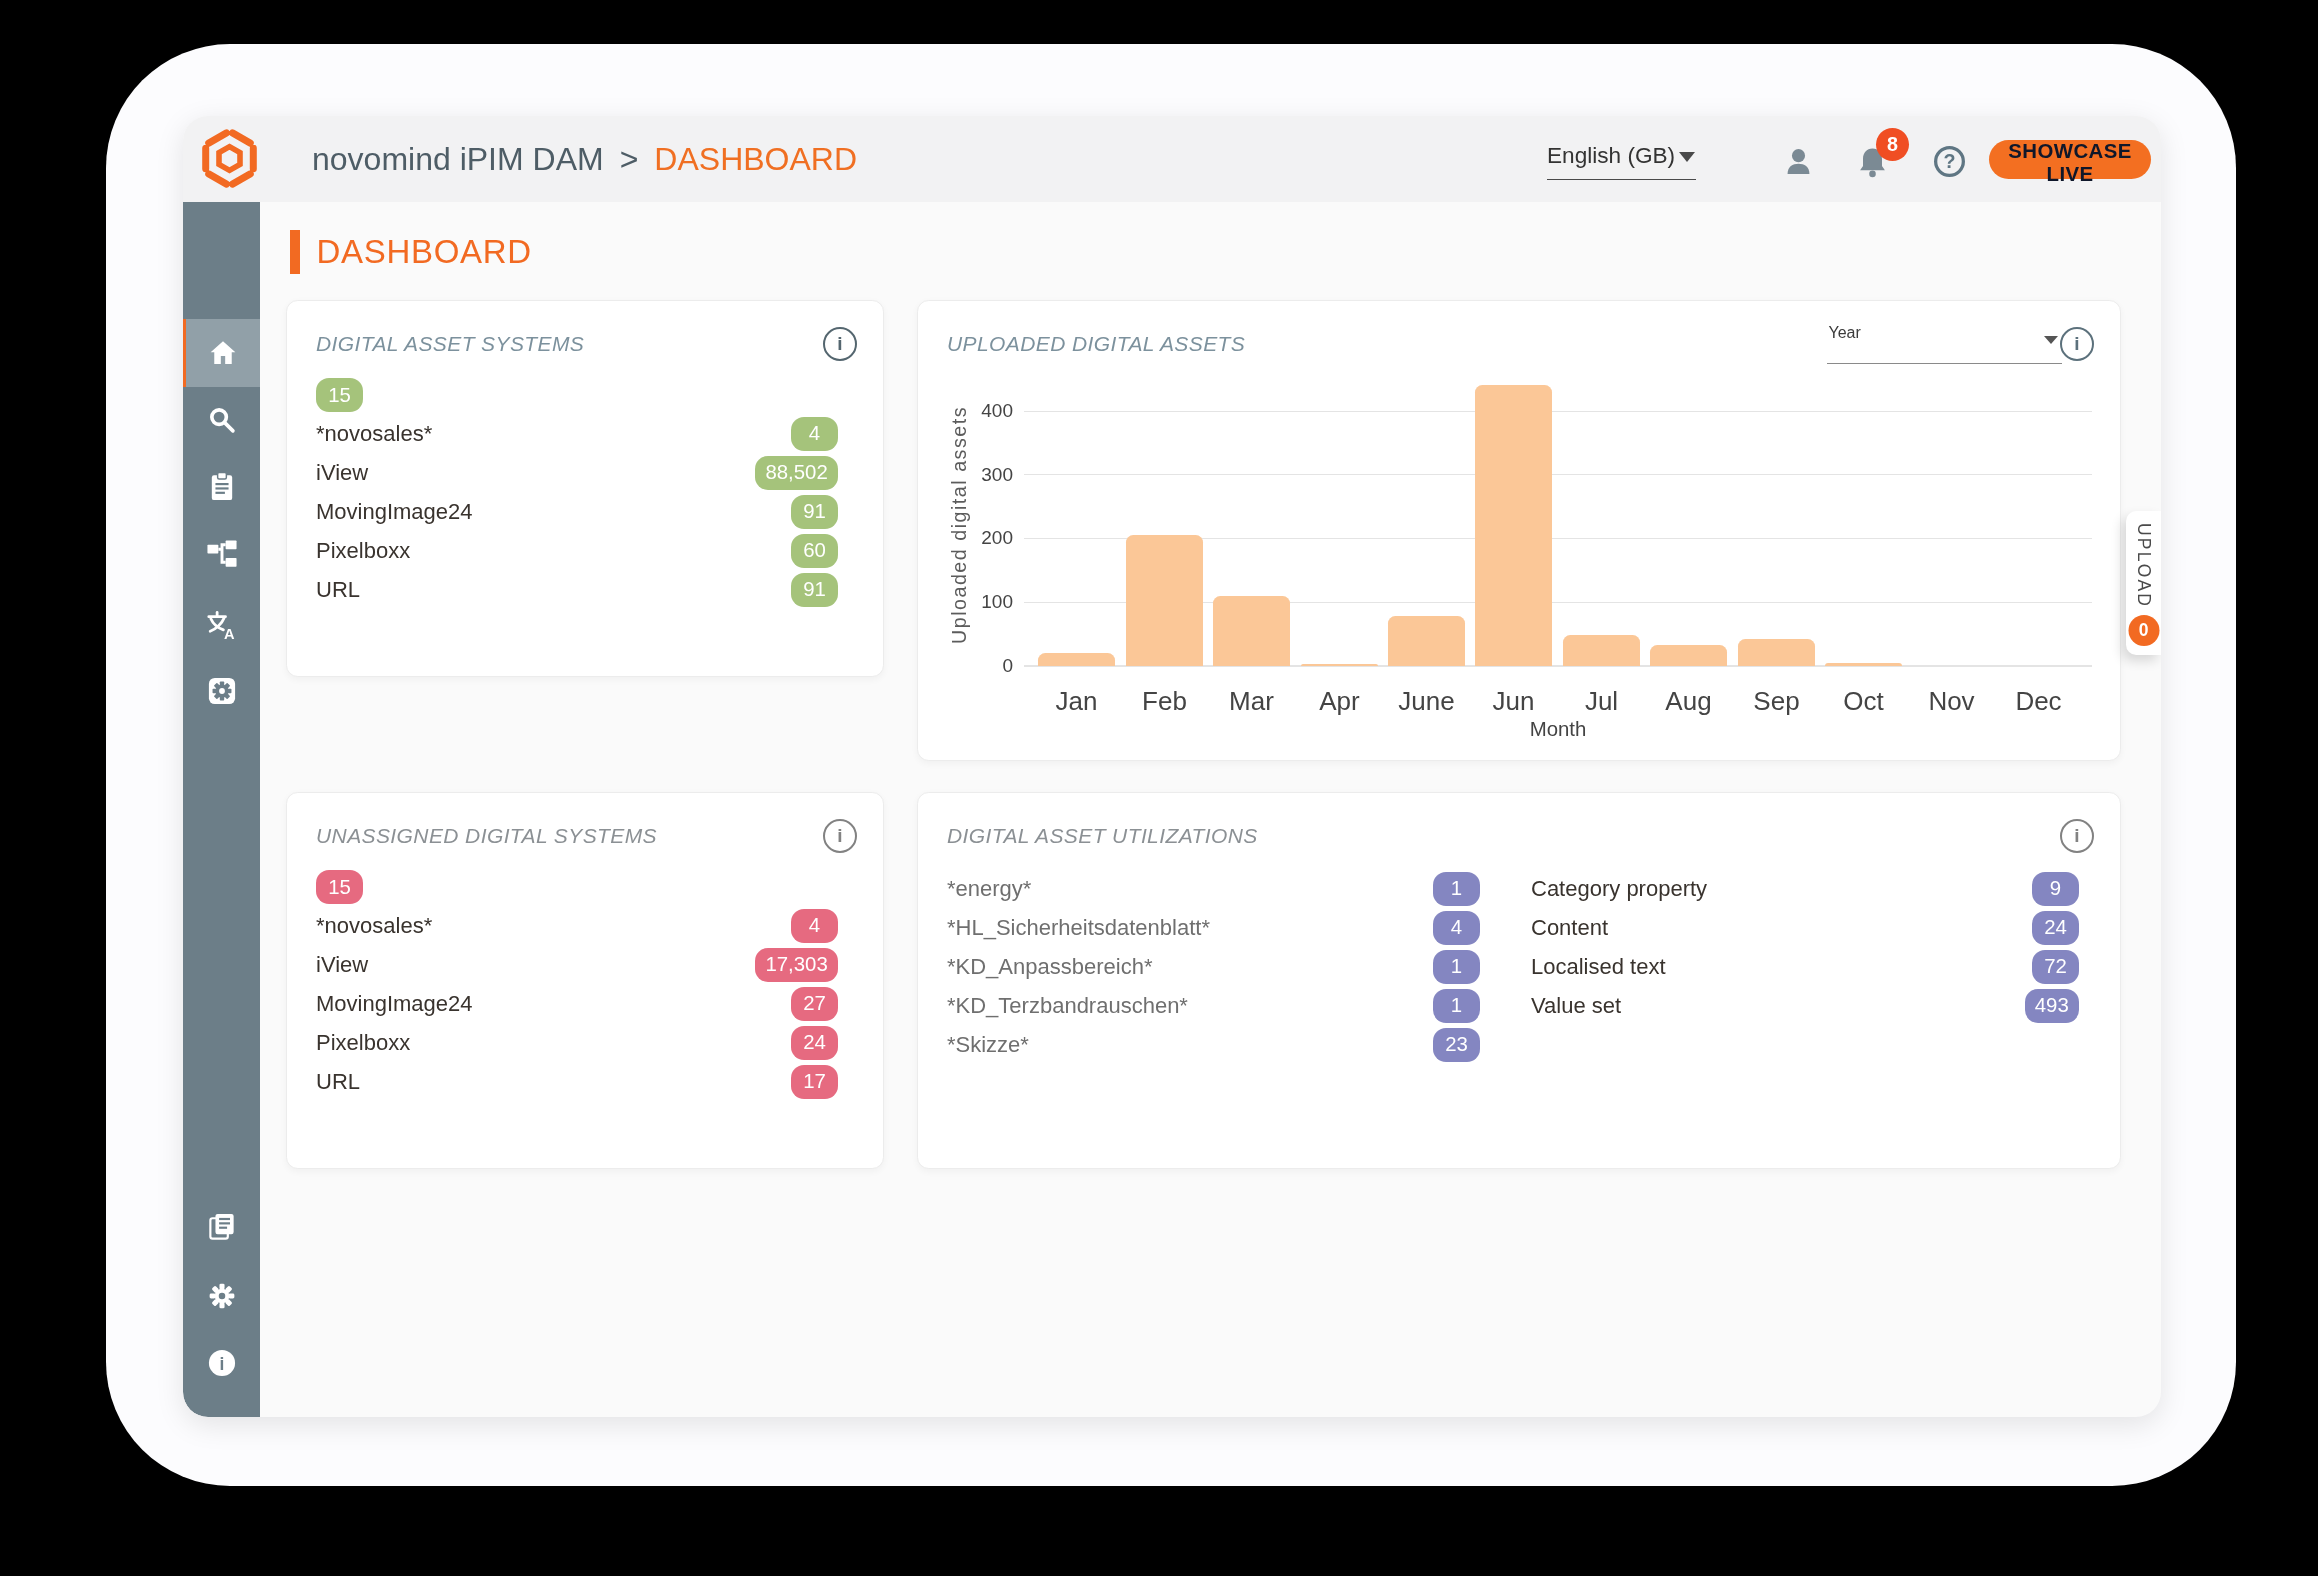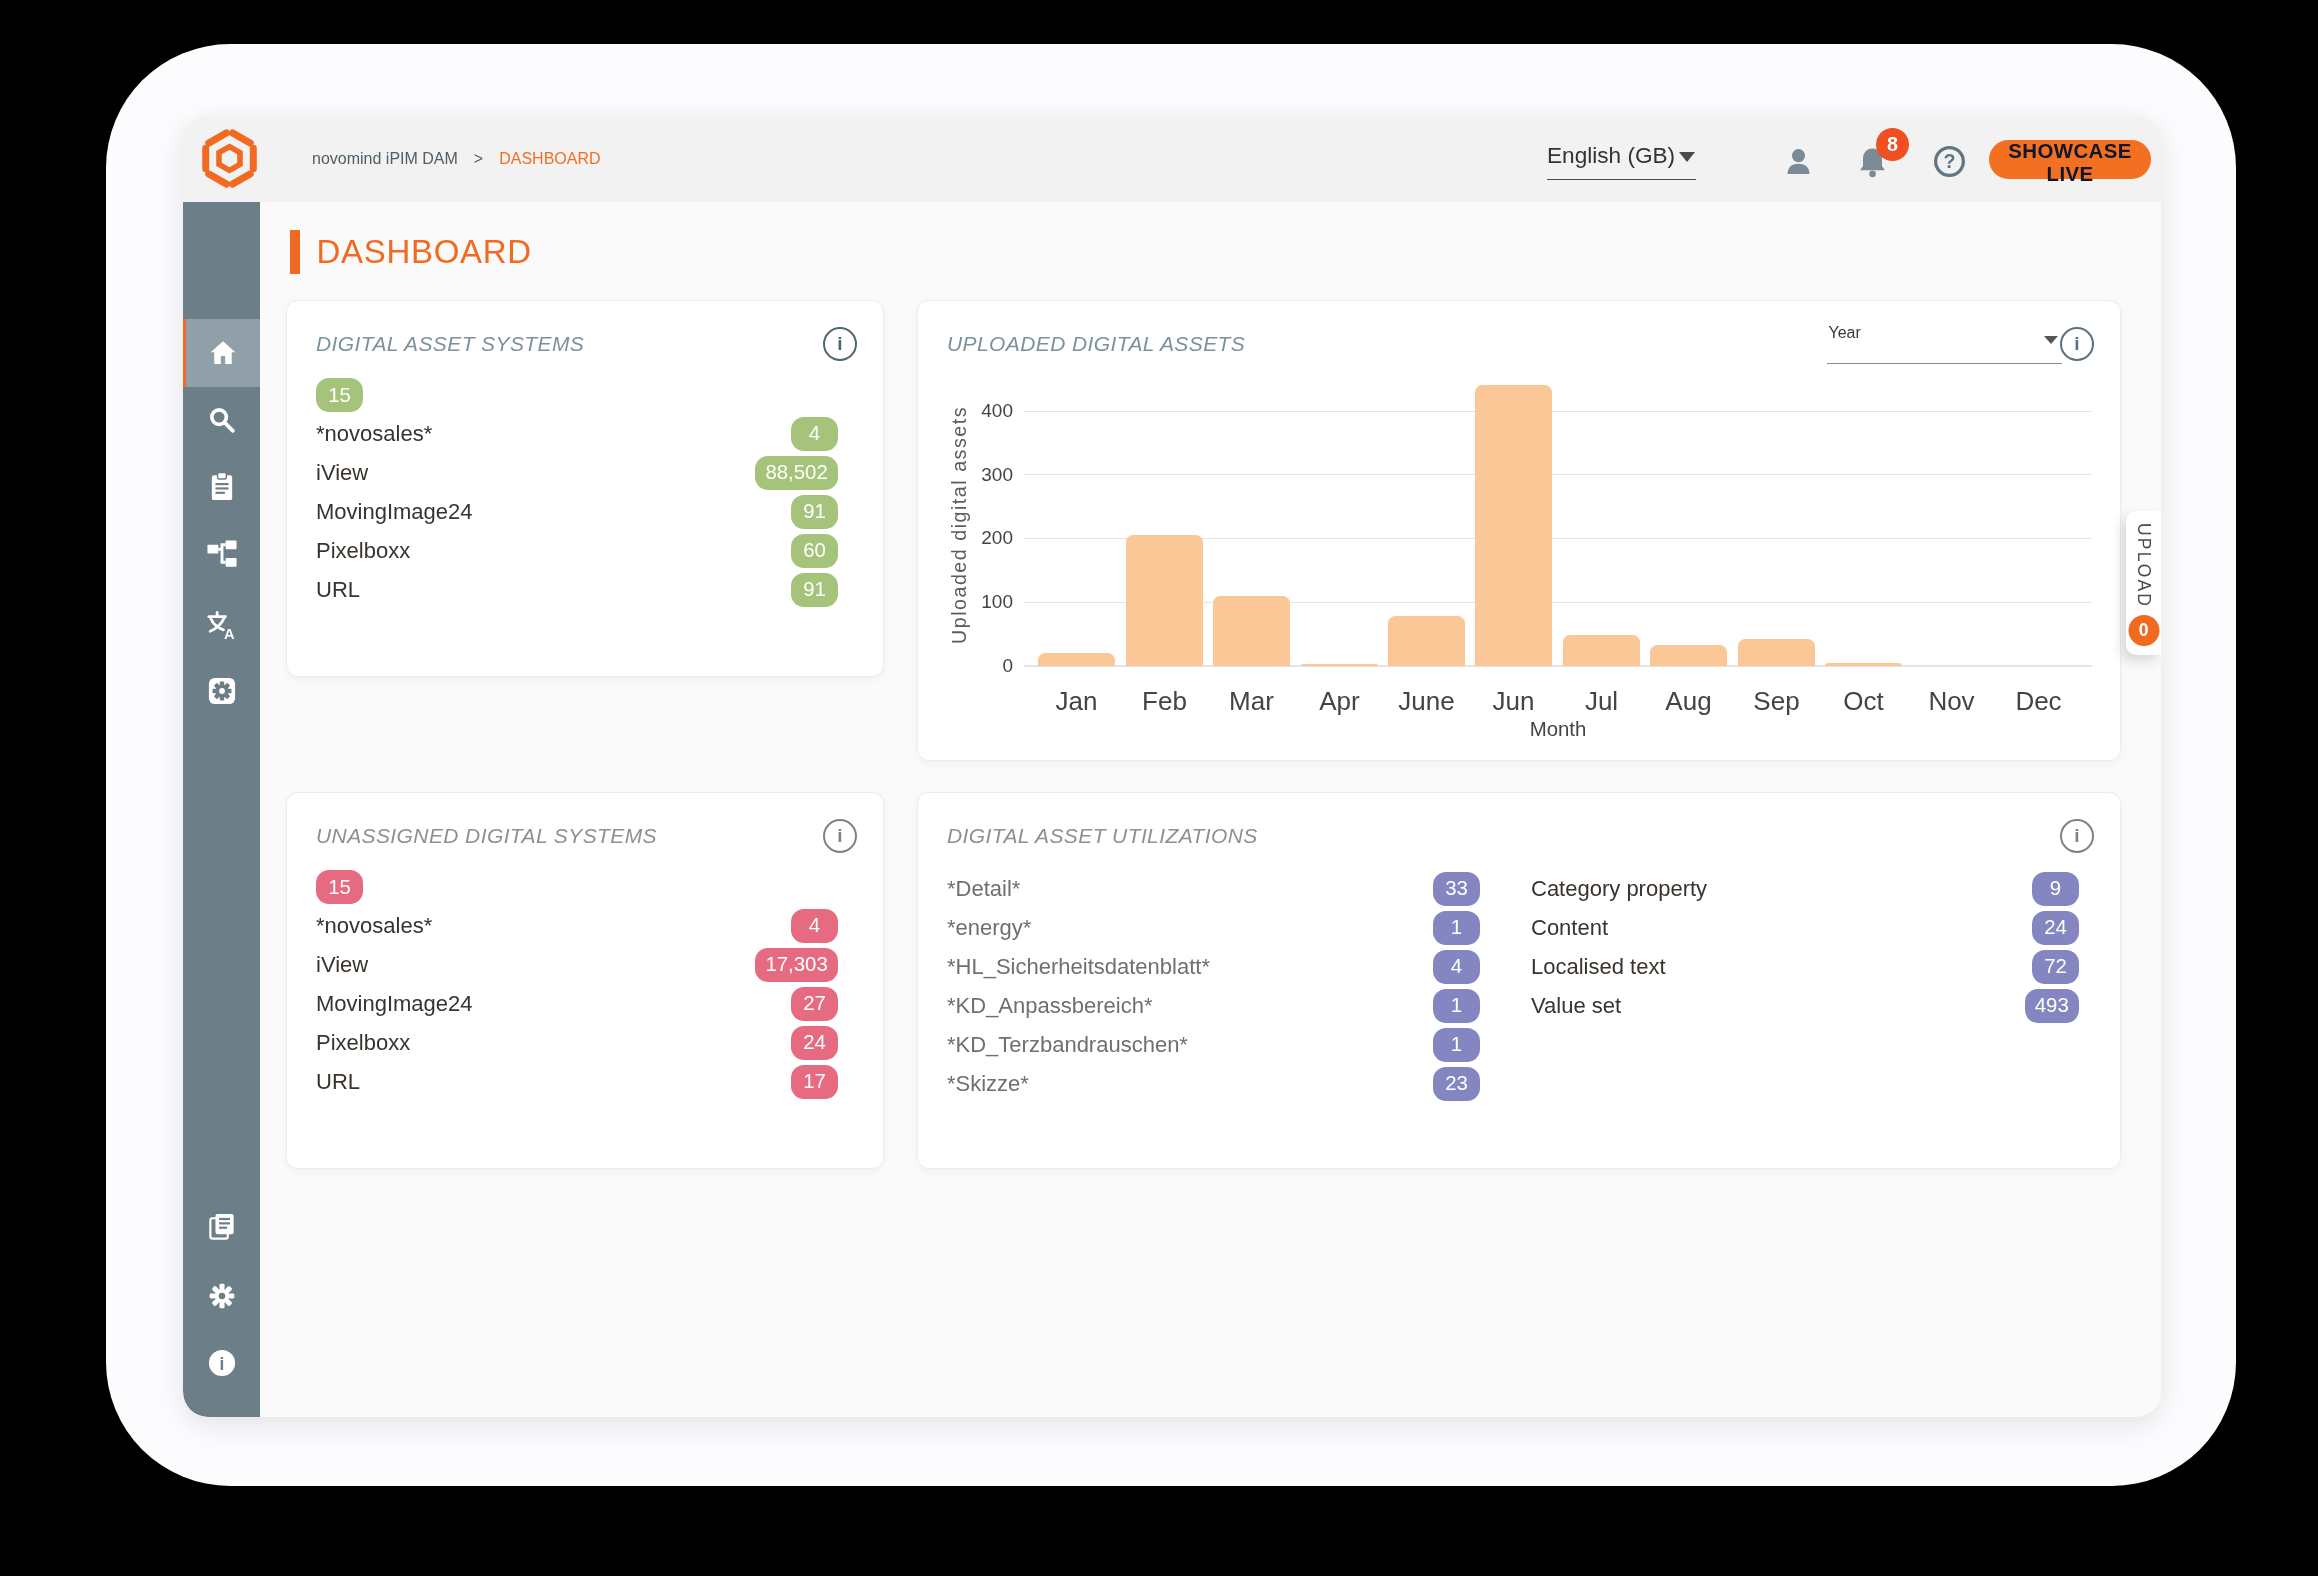--- a/index.html
+++ b/index.html
@@ -10,21 +10,21 @@
     background:#fcfcfe; border-radius:124px; }
 
   .app-window { position:absolute; left:77px; top:72px; width:1978px; height:1301px;
     background:#fafafa; border-radius:25px; overflow:hidden;
     box-shadow:0 7.3px 29px rgba(0,0,0,0.10); }
 
   
   .app-header { position:absolute; left:0; top:0; width:100%; height:86px; background:#f2f2f3; }
   .logo { position:absolute; left:15.3px; top:11px; width:63px; height:63px; }
   .breadcrumb { position:absolute; left:129px; top:0; height:86px; display:flex; align-items:center;
-    gap:16px; font-size:16px; color:#4e5d66; }
+    gap:16px; font-size:32px; color:#4e5d66; }
   .breadcrumb .crumb-page { color:#f06f22; }
 
   .lang-select { position:absolute; left:1364px; top:23px; width:149px; height:41px;
     border-bottom:1.5px solid #4a4a4a; cursor:pointer; }
   .lang-select .lang-label { position:absolute; left:0; top:4.4px; font-size:22.6px; color:#333; }
   .tri { width:0; height:0; border-left:8px solid transparent; border-right:8px solid transparent;
     border-top:10.2px solid #4a4a4a; }
   .lang-select .tri { position:absolute; right:1.5px; top:13px; }
 
   .hdr-icon { position:absolute; width:35px; height:35px; top:28px; cursor:pointer; }
@@ -364,24 +364,20 @@
    </section>
 
    <section class="card" style="left:734px; top:676px; width:1204px; height:377px;">
      <div class="card-title gray-title">DIGITAL ASSET UTILIZATIONS</div>
      <div class="info-icon" style="right:26px; color:#828282;">
        <span>i</span>
      </div>
 
      <div class="util-col" style="left:29px; width:533px;">
        <div class="row">
-         <span class="row-label">*Detail*</span>
-         <span class="badge purple">33</span>
-       </div>
-       <div class="row">
          <span class="row-label">*energy*</span>
          <span class="badge purple">1</span>
        </div>
        <div class="row">
          <span class="row-label">*HL_Sicherheitsdatenblatt*</span>
          <span class="badge purple">4</span>
        </div>
        <div class="row">
          <span class="row-label">*KD_Anpassbereich*</span>
          <span class="badge purple">1</span>

